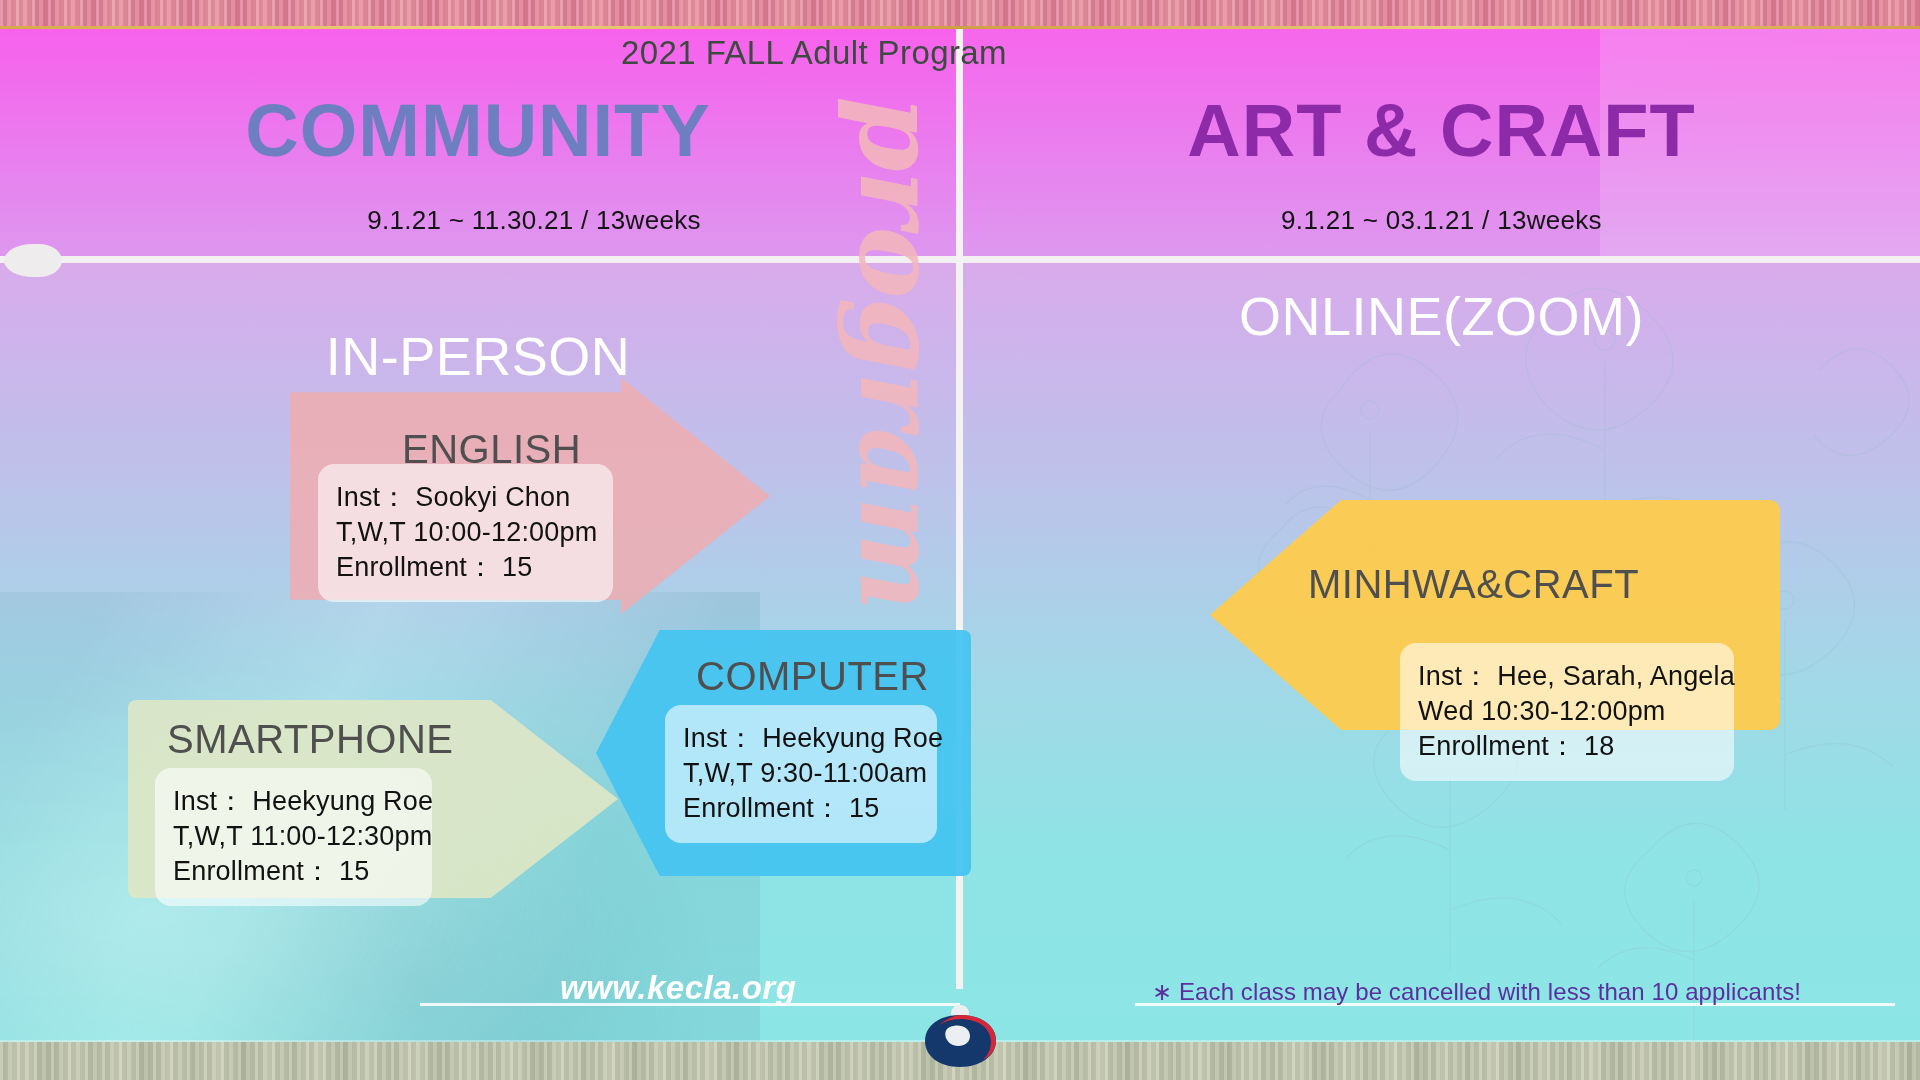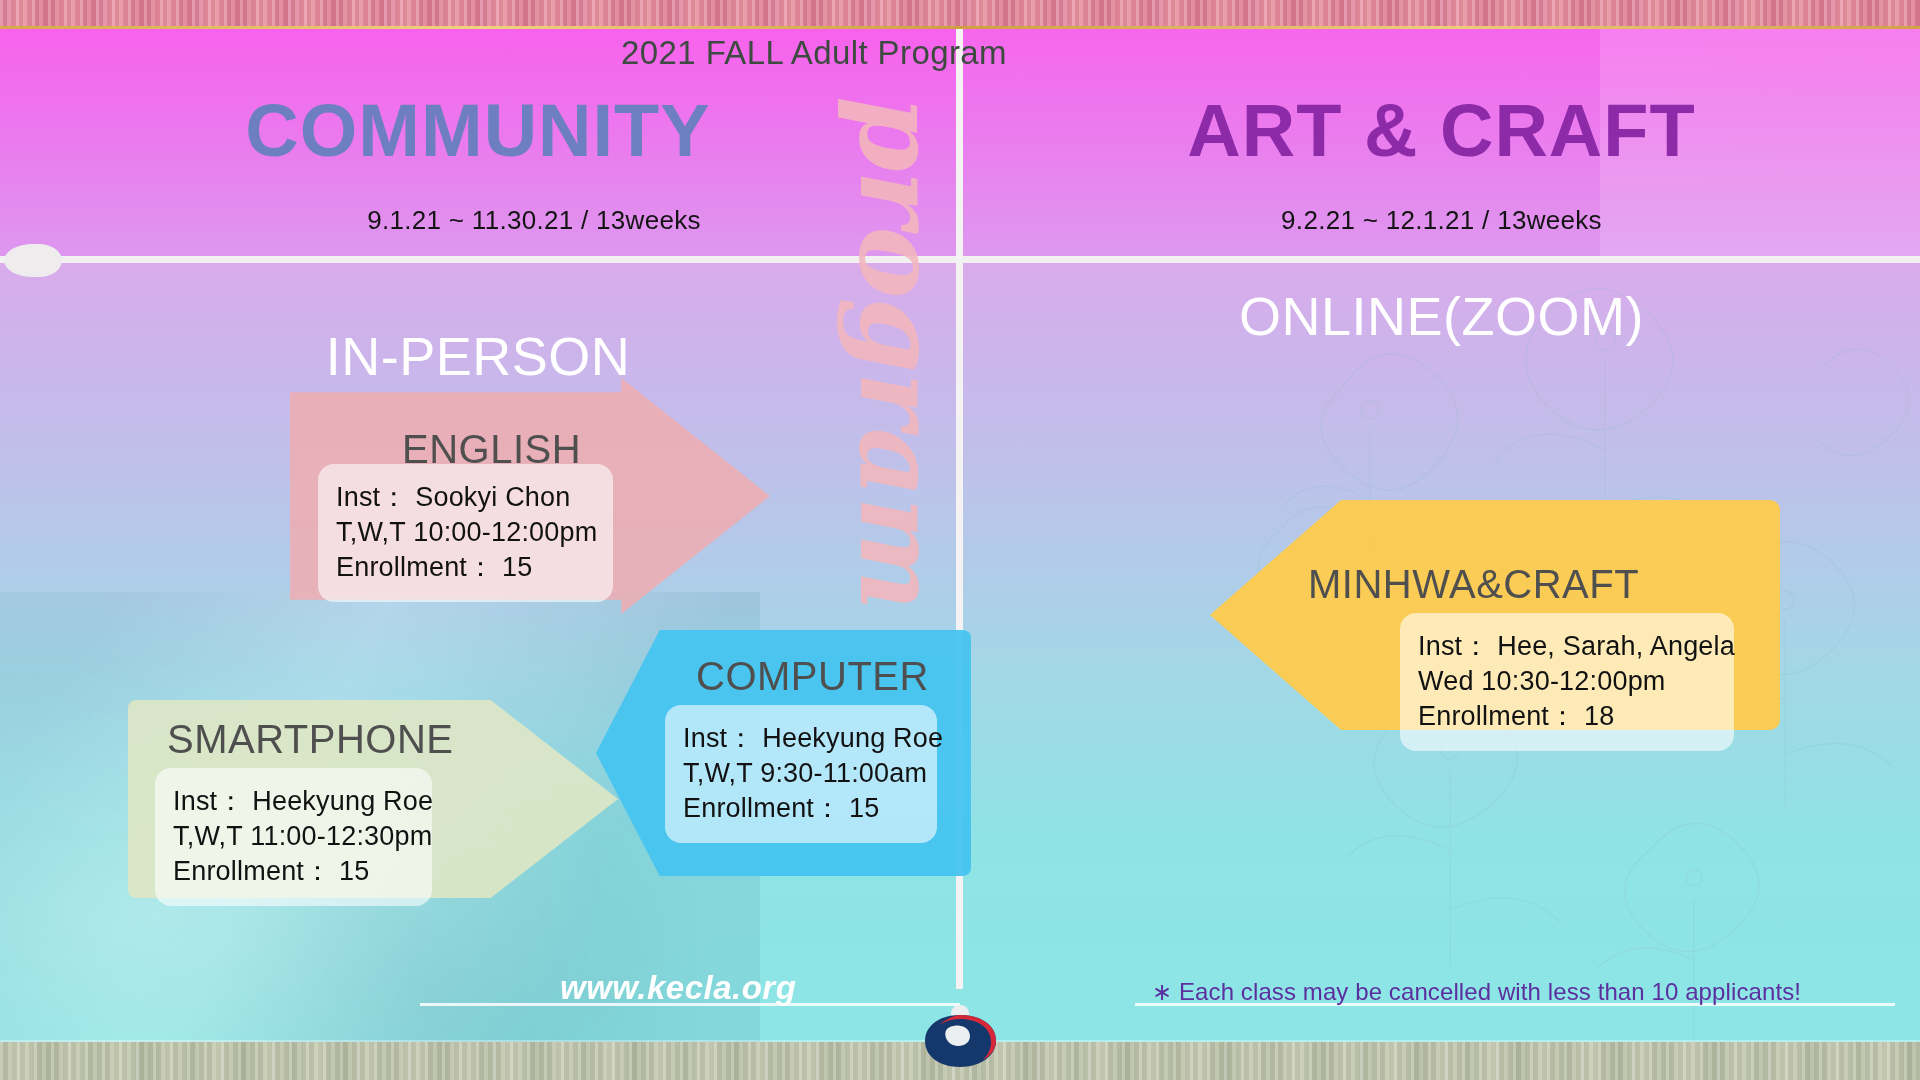--- a/index.html
+++ b/index.html
@@ -255,21 +255,21 @@
   <div class="divider-h"></div>
   <div class="divider-v"></div>
   <div class="divider-pin"></div>
 
   <div class="program-label">2021 FALL Adult Program</div>
 
   <div class="col-title left">COMMUNITY</div>
   <div class="col-title right">ART &amp; CRAFT</div>
 
   <div class="col-dates left">9.1.21 ~ 11.30.21 / 13weeks</div>
-  <div class="col-dates right">9.2.21 ~ 12.1.21 / 13weeks</div>
+  <div class="col-dates right">9.1.21 ~ 03.1.21 / 13weeks</div>
 
   <div class="mode-title left">IN-PERSON</div>
   <div class="mode-title right">ONLINE(ZOOM)</div>
 
   <div class="program-vertical">program</div>
 
   <div class="arrow" id="arrow-english"></div>
   <div class="course-label" style="left:402px; top:427px;">ENGLISH</div>
   <div class="info-card" style="left:318px; top:464px; width:295px;">
     <div class="line">Inst： Sookyi Chon</div>
@@ -288,21 +288,21 @@
   <div class="arrow" id="arrow-smartphone"></div>
   <div class="course-label" style="left:167px; top:717px;">SMARTPHONE</div>
   <div class="info-card" style="left:155px; top:768px; width:277px;">
     <div class="line">Inst： Heekyung Roe</div>
     <div class="line">T,W,T 11:00-12:30pm</div>
     <div class="line">Enrollment： 15</div>
   </div>
 
   <div class="arrow" id="arrow-minhwa"></div>
   <div class="course-label" style="left:1308px; top:562px;">MINHWA&amp;CRAFT</div>
-  <div class="info-card" style="left:1400px; top:613px; width:334px;">
+  <div class="info-card" style="left:1400px; top:643px; width:334px;">
     <div class="line">Inst： Hee, Sarah, Angela</div>
     <div class="line">Wed   10:30-12:00pm</div>
     <div class="line">Enrollment： 18</div>
   </div>
 
   <div class="footer-rule-left"></div>
   <div class="footer-rule-right"></div>
 
   <div class="site-url">www.kecla.org</div>
   <div class="footnote">∗ Each class may be cancelled with less than 10 applicants!</div>

